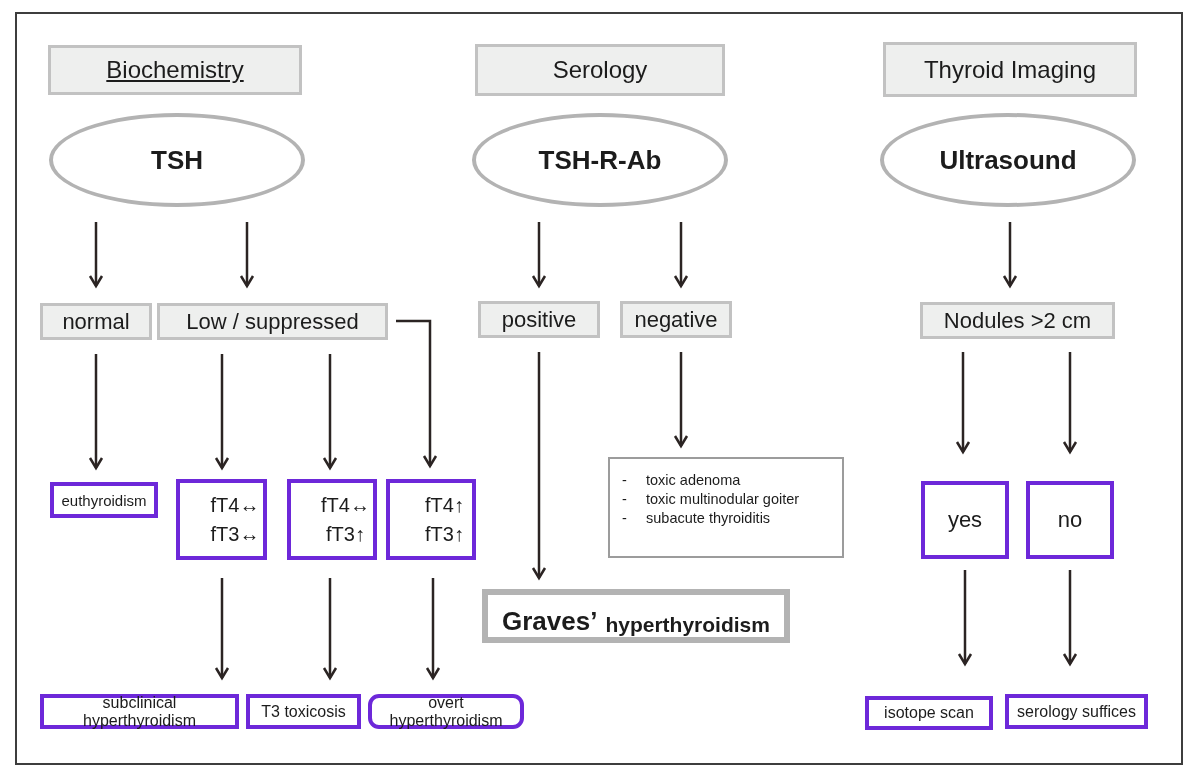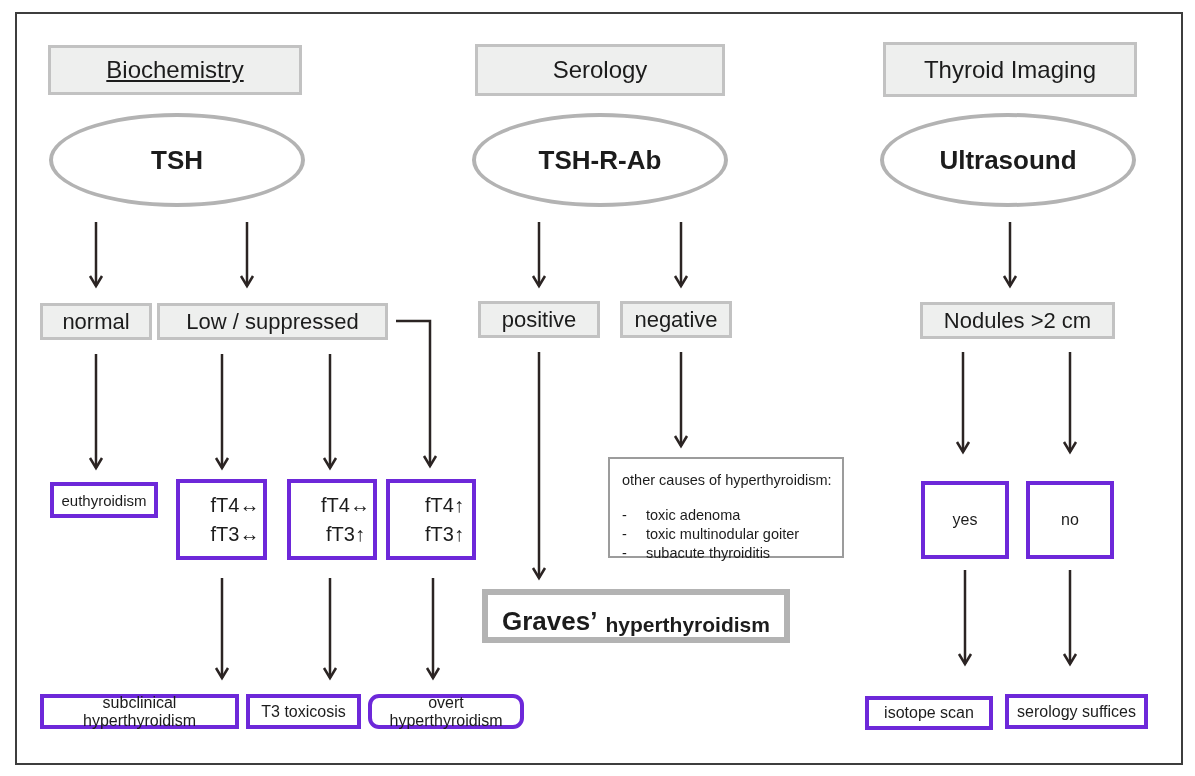--- a/index.html
+++ b/index.html
@@ -29,21 +29,21 @@
     border:3px solid var(--box-border,#c2c2c2);
     font-size:22px;
   }
   .result{
     background:#fff;
     border:4px solid #6d28d9;
   }
   .ft{flex-direction:column;font-size:20px;line-height:1.45;padding-left:27px;}
   .small{font-size:15px;}
   .outcome{font-size:16px;}
-  .yn{font-size:16px;}
+  .yn{font-size:22px;}
   .other{
     background:#fff;border:2px solid #9c9c9c;
     display:block;text-align:left;font-size:14.5px;
     padding:12px 10px 8px 12px;line-height:1.32;
   }
   .other .title{display:block;margin-bottom:16px;}
   .other .row{display:flex;}
   .other .dash{width:24px;flex:0 0 24px;text-align:left;}
   .graves{
     background:#fff;
@@ -114,21 +114,20 @@
 <div class="abs result ft" style="left:287px;top:479px;width:90px;height:81px;">
   <span>fT4↔</span>
   <span>fT3↑</span>
 </div>
 <div class="abs result ft" style="left:386px;top:479px;width:90px;height:81px;">
   <span>fT4↑</span>
   <span>fT3↑</span>
 </div>
 
 <div class="abs other" style="left:608px;top:457px;width:236px;height:101px;">
-  <span class="title">other causes of hyperthyroidism:</span>
   <span class="row">
     <span class="dash">-</span>
     <span>toxic adenoma</span>
   </span>
   <span class="row">
     <span class="dash">-</span>
     <span>toxic multinodular goiter</span>
   </span>
   <span class="row">
     <span class="dash">-</span>

